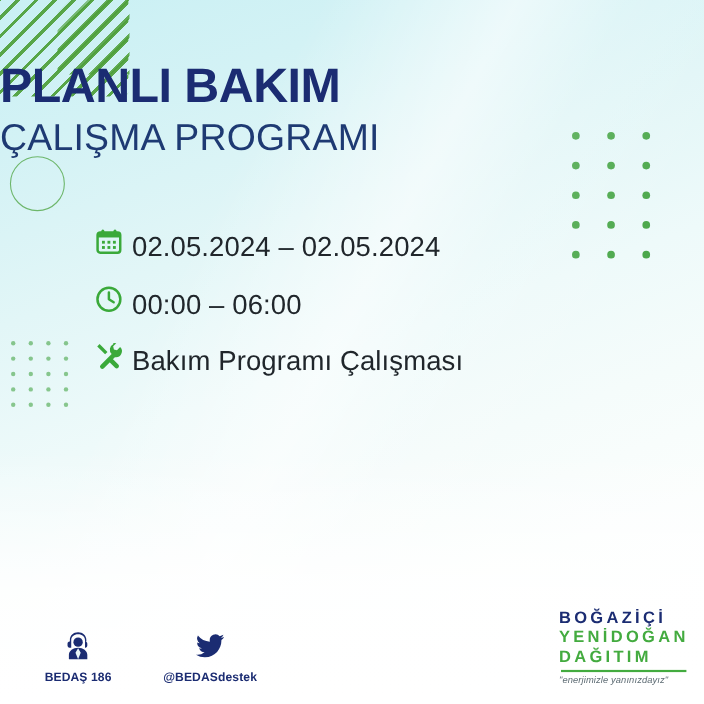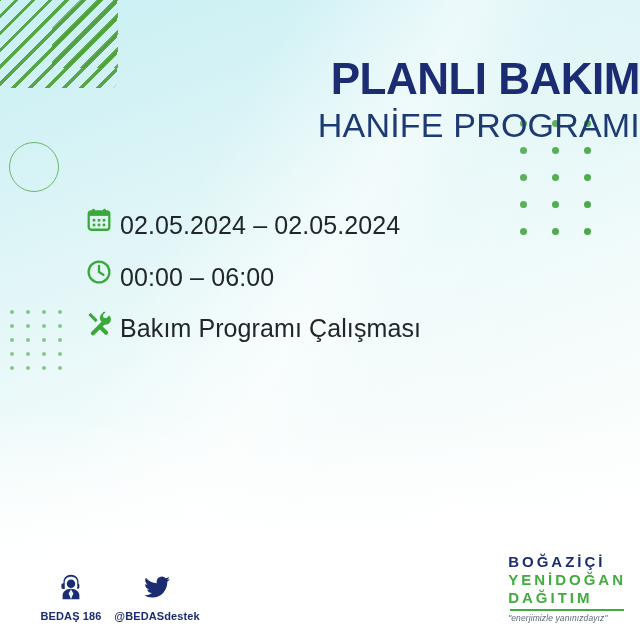--- a/index.html
+++ b/index.html
@@ -121,21 +121,21 @@
     grid-auto-rows: 14px;
     opacity: .62;
   }
   .dots-left i { width: 4px; height: 4px; }
 
   
   .header {
     position: absolute;
     left: 0; right: 0;
     top: 56px;
-    text-align: right;
+    text-align: left;
   }
   .title-main {
     font-size: 44px;
     font-weight: 700;
     letter-spacing: -0.5px;
     color: #1b2c72;
     line-height: 1.04;
     margin: 0;
   }
   .title-sub {
@@ -178,20 +178,21 @@
   .row.address { margin-bottom: 0; }
   .row.address .txt { max-width: 462px; }
 
   
   .footer {
     position: absolute;
     left: 28px;
     bottom: 18px;
     display: flex;
     align-items: flex-end;
+    gap: 34px;
   }
   .fitem {
     width: 86px;
     text-align: center;
   }
   .fitem .fico {
     height: 34px;
     display: flex;
     align-items: flex-end;
     justify-content: center;
@@ -280,21 +281,21 @@
       <i></i>
       <i></i>
       <i></i>
       <i></i>
     </div>
   <div class="sheen"></div>
   <div class="bottomfade"></div>
 
   <div class="header">
     <h1 class="title-main">PLANLI BAKIM</h1>
-    <h2 class="title-sub">HANİFE PROGRAMI</h2>
+    <h2 class="title-sub">ÇALIŞMA PROGRAMI</h2>
   </div>
 
   <div class="info">
 
     <div class="row">
       <span class="ico">
         <svg width="26" height="26" viewBox="0 0 24 24" aria-hidden="true">
           <rect x="2.5" y="4" width="19" height="17" rx="2.2" fill="none" stroke="#3aa93a" stroke-width="2.1"></rect>
           <rect x="5.6" y="1.6" width="2.6" height="4.6" rx="1.3" fill="#3aa93a"></rect>
           <rect x="15.8" y="1.6" width="2.6" height="4.6" rx="1.3" fill="#3aa93a"></rect>

